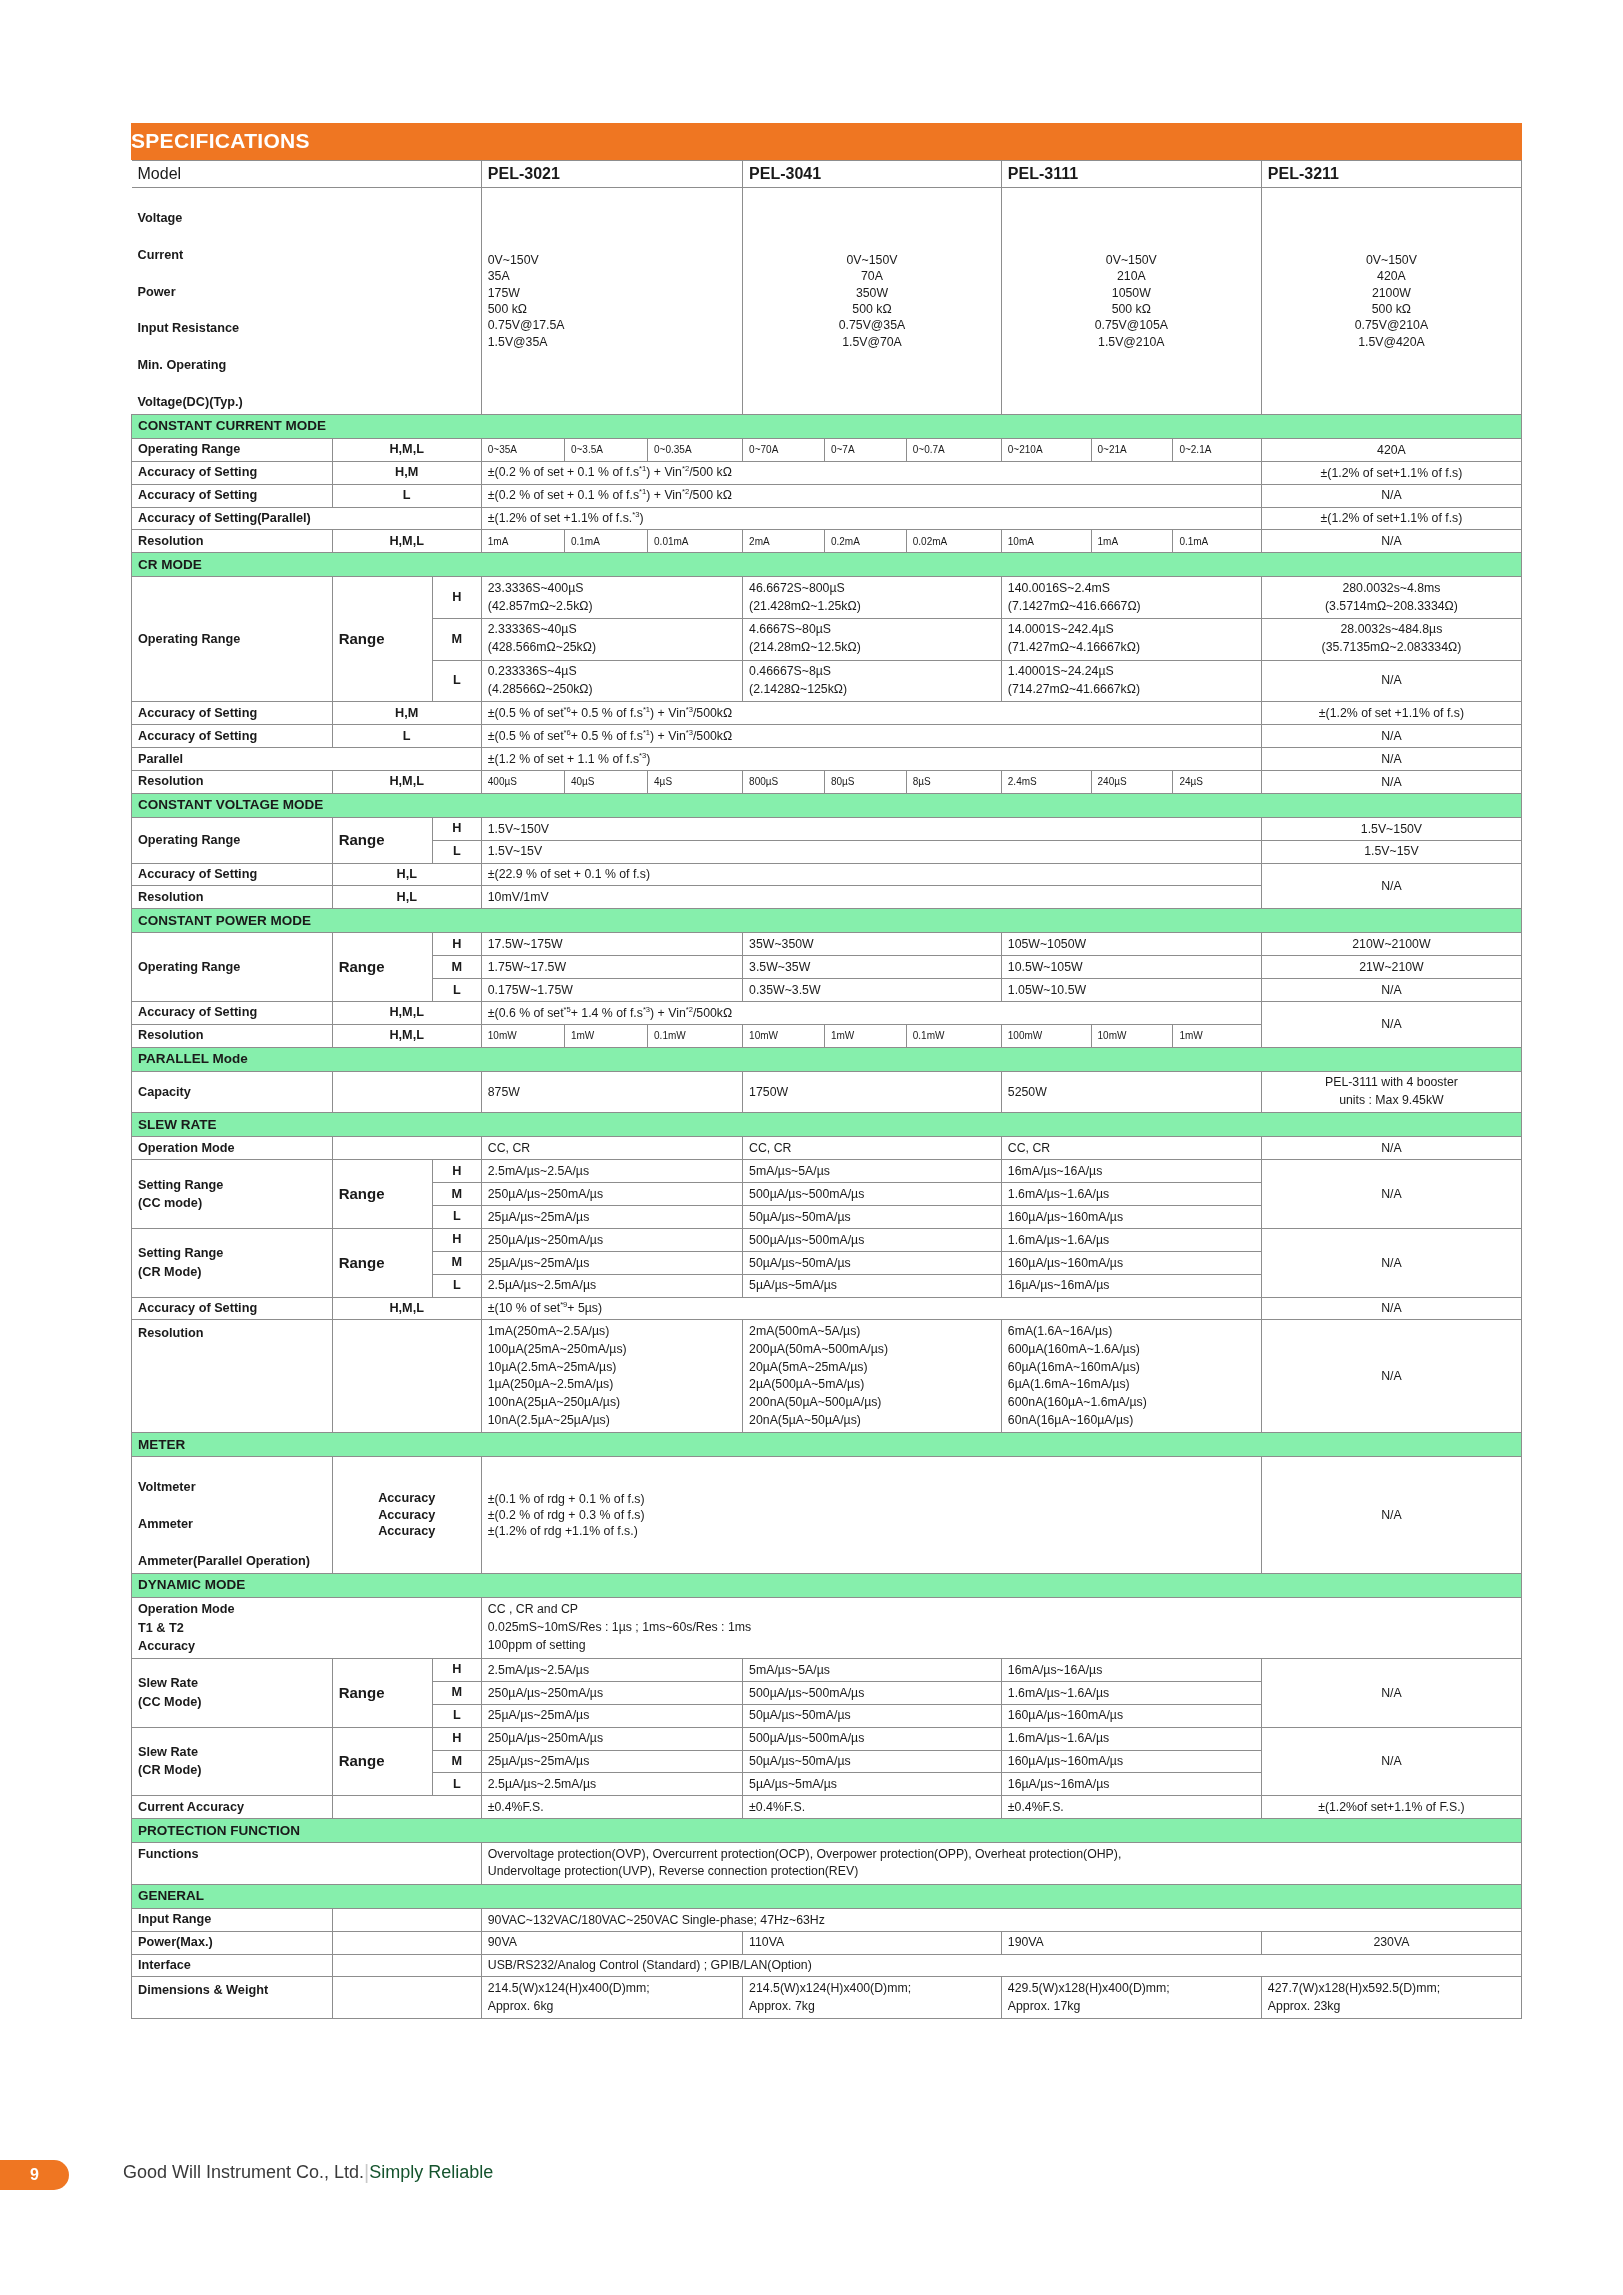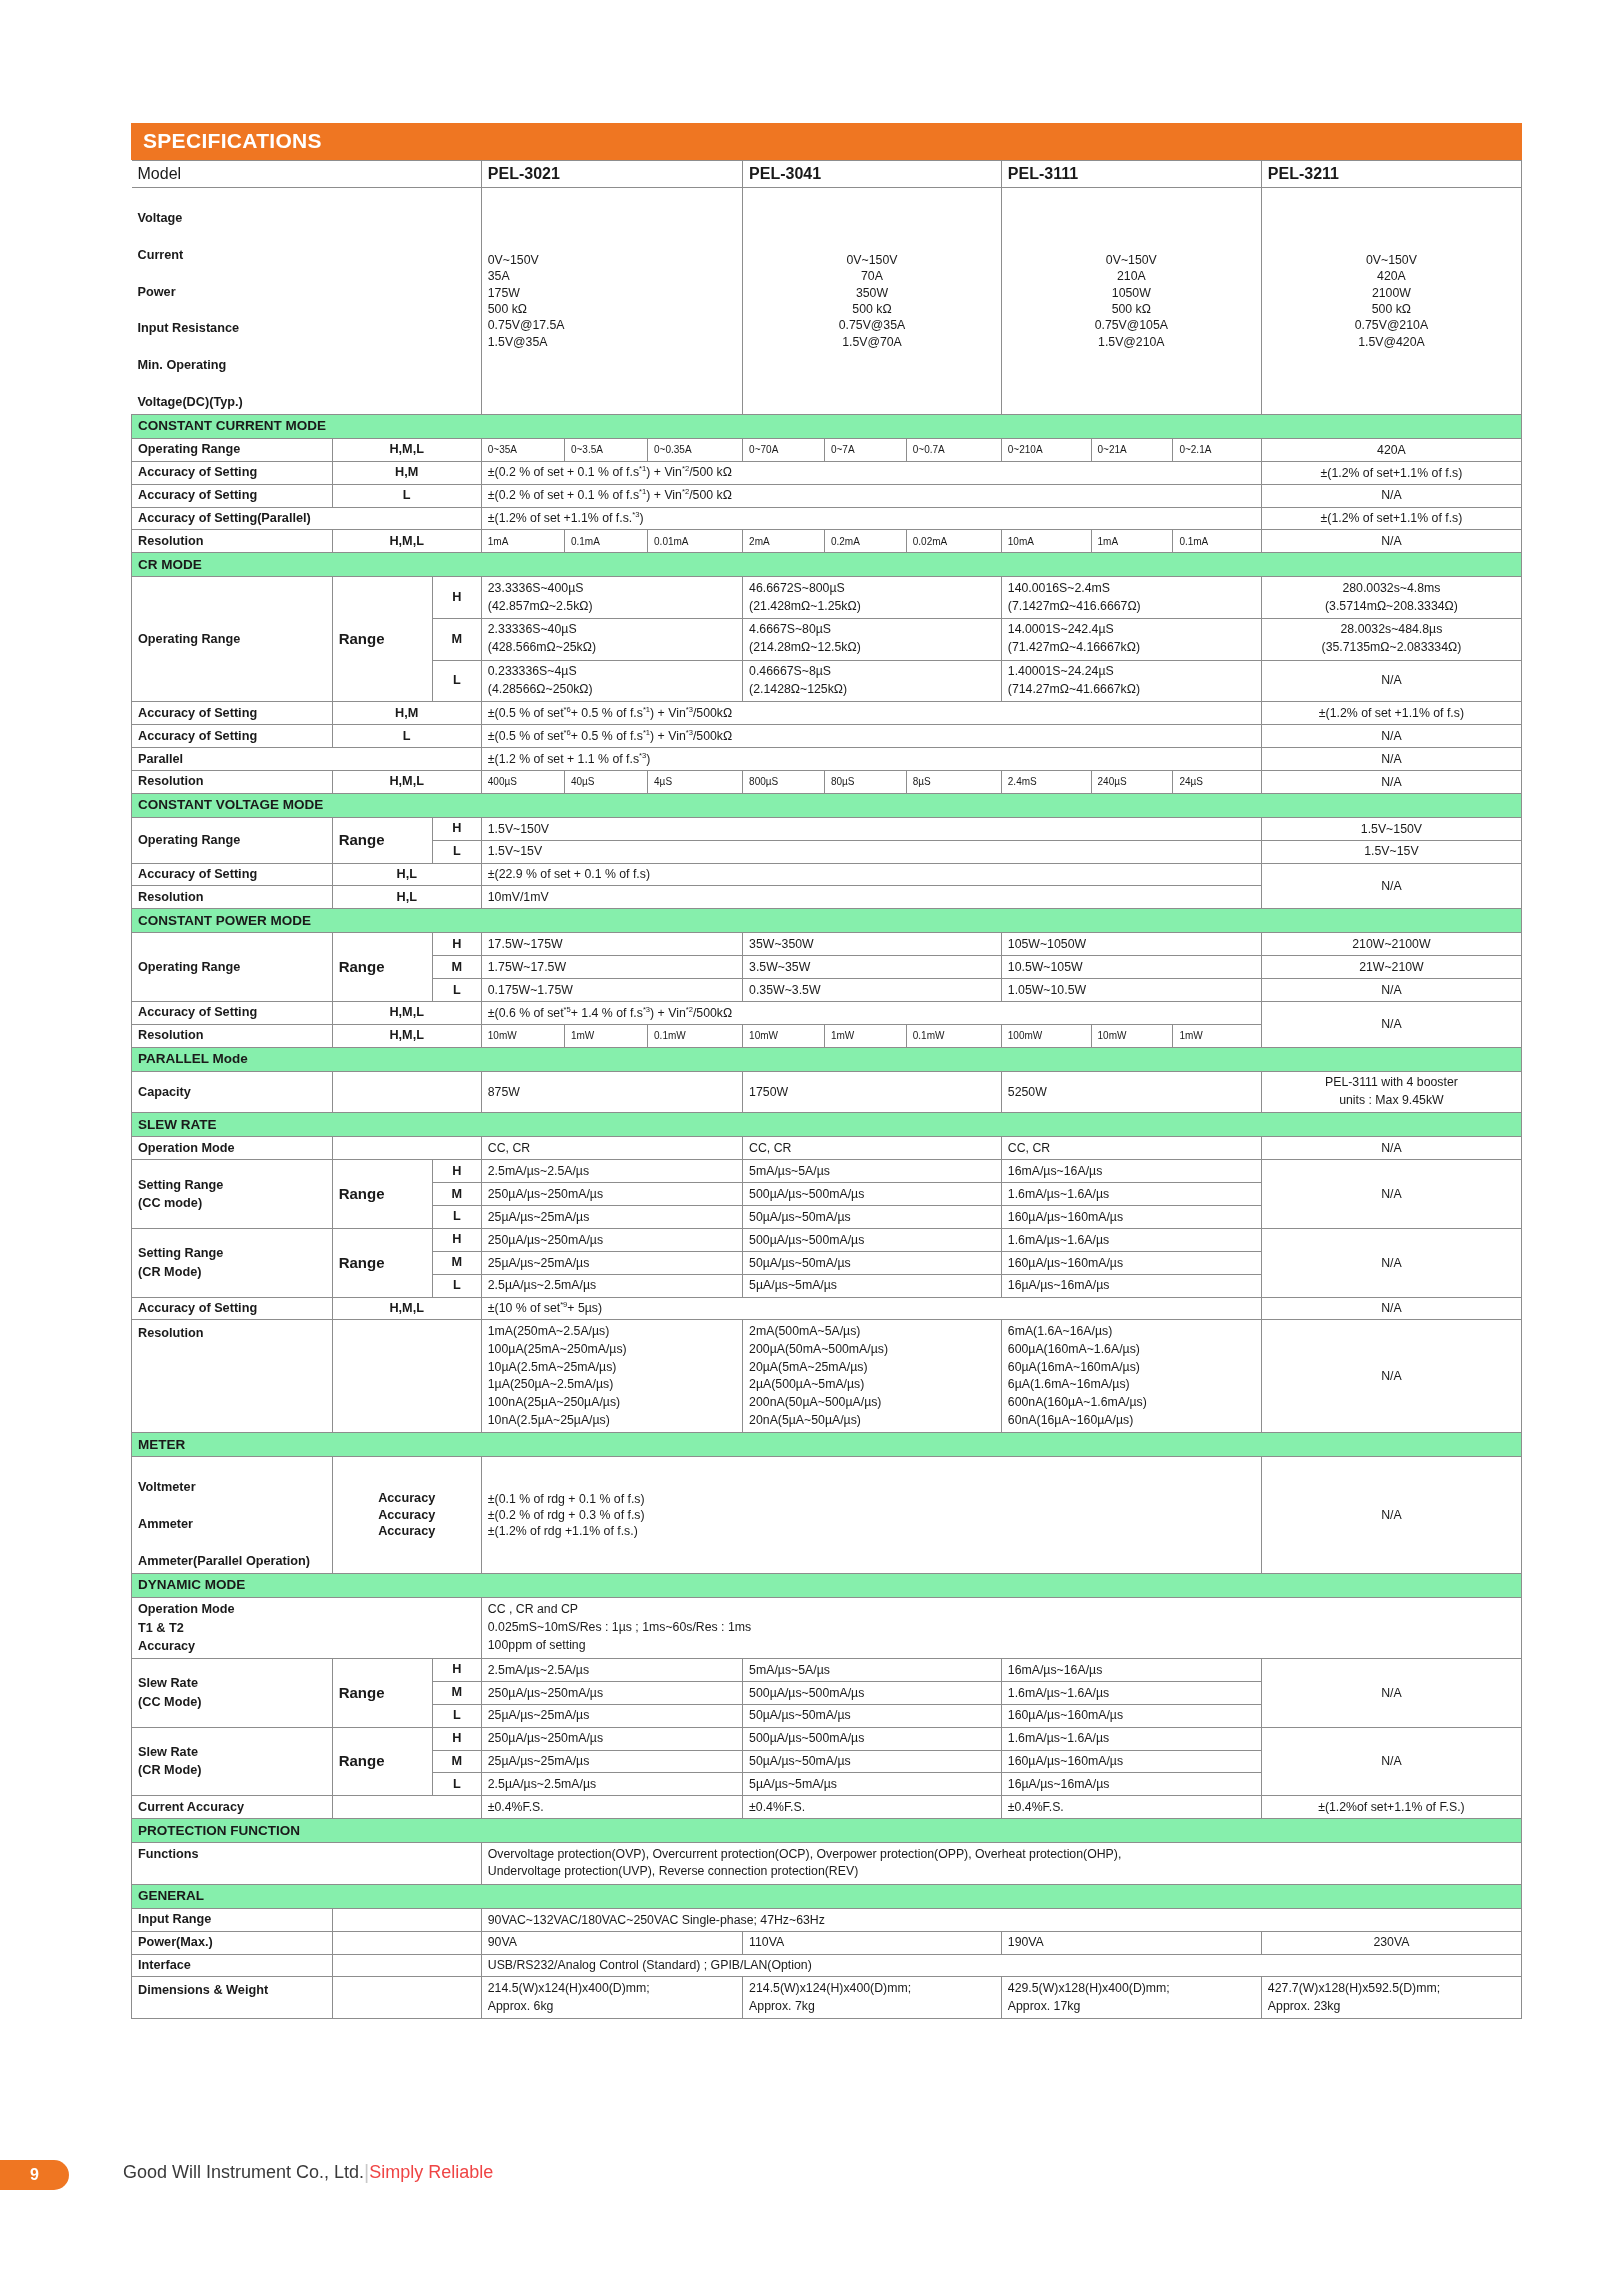--- a/index.html
+++ b/index.html
@@ -8,21 +8,21 @@
     font-family:"Liberation Sans","DejaVu Sans",sans-serif;
     color:#1a1a1a;-webkit-font-smoothing:antialiased;
   }
   .page{position:relative;width:1623px;height:2295px;}
   .sheet{position:absolute;left:131px;top:123px;width:1391px;}
 
   
   .banner{
     background:#ef7622;color:#ffffff;
     font-size:21px;font-weight:bold;letter-spacing:0.3px;
-    padding:6px 0 6px 12px;line-height:1.18;
+    padding:6px 0 6px 0;line-height:1.18;
   }
 
   
   table.spec{
     border-collapse:collapse;width:100%;table-layout:fixed;
     font-size:12.3px;line-height:1.33;
   }
   table.spec td{
     border:0.8px solid #8d8d8d;
     padding:2.5px 6px;vertical-align:middle;
@@ -51,21 +51,21 @@
     position:absolute;left:0;top:0;width:69px;height:30px;
     background:#ef7622;border-radius:0 15px 15px 0;
     color:#ffffff;font-size:16px;font-weight:bold;
     display:flex;align-items:center;justify-content:center;
   }
   .footertext{
     position:absolute;left:123px;top:1.7px;
     font-size:18px;color:#3a3a3a;display:flex;align-items:center;gap:0;
   }
   .fsep{color:#c9c9c9;font-size:20px;line-height:1;}
-  .tagline{color:#ef4444;}
+  .tagline{color:#14532d;}
 </style>
 </head>
 <body>
 
 <div class="page">
 
   <div class="sheet">
 
     <div class="banner">SPECIFICATIONS</div>
 

